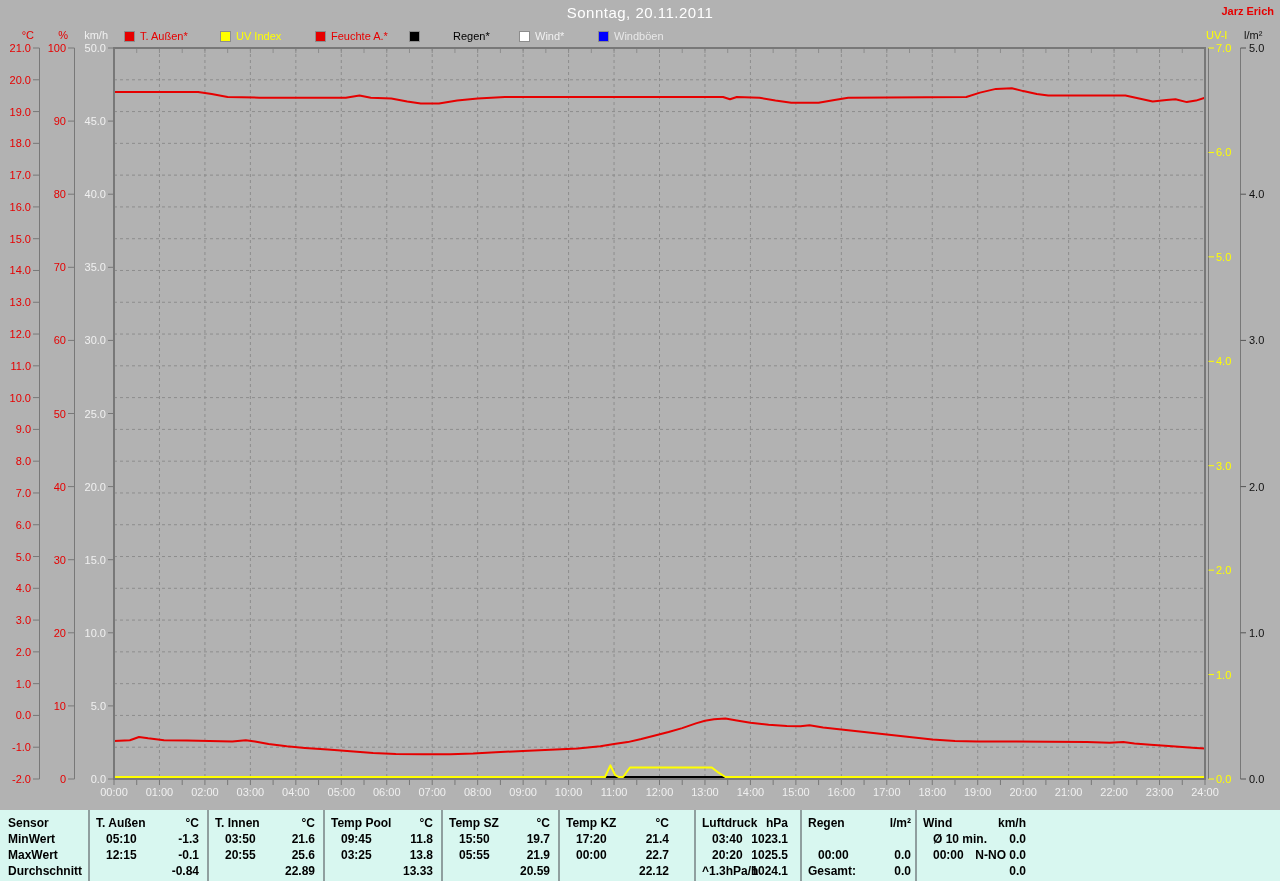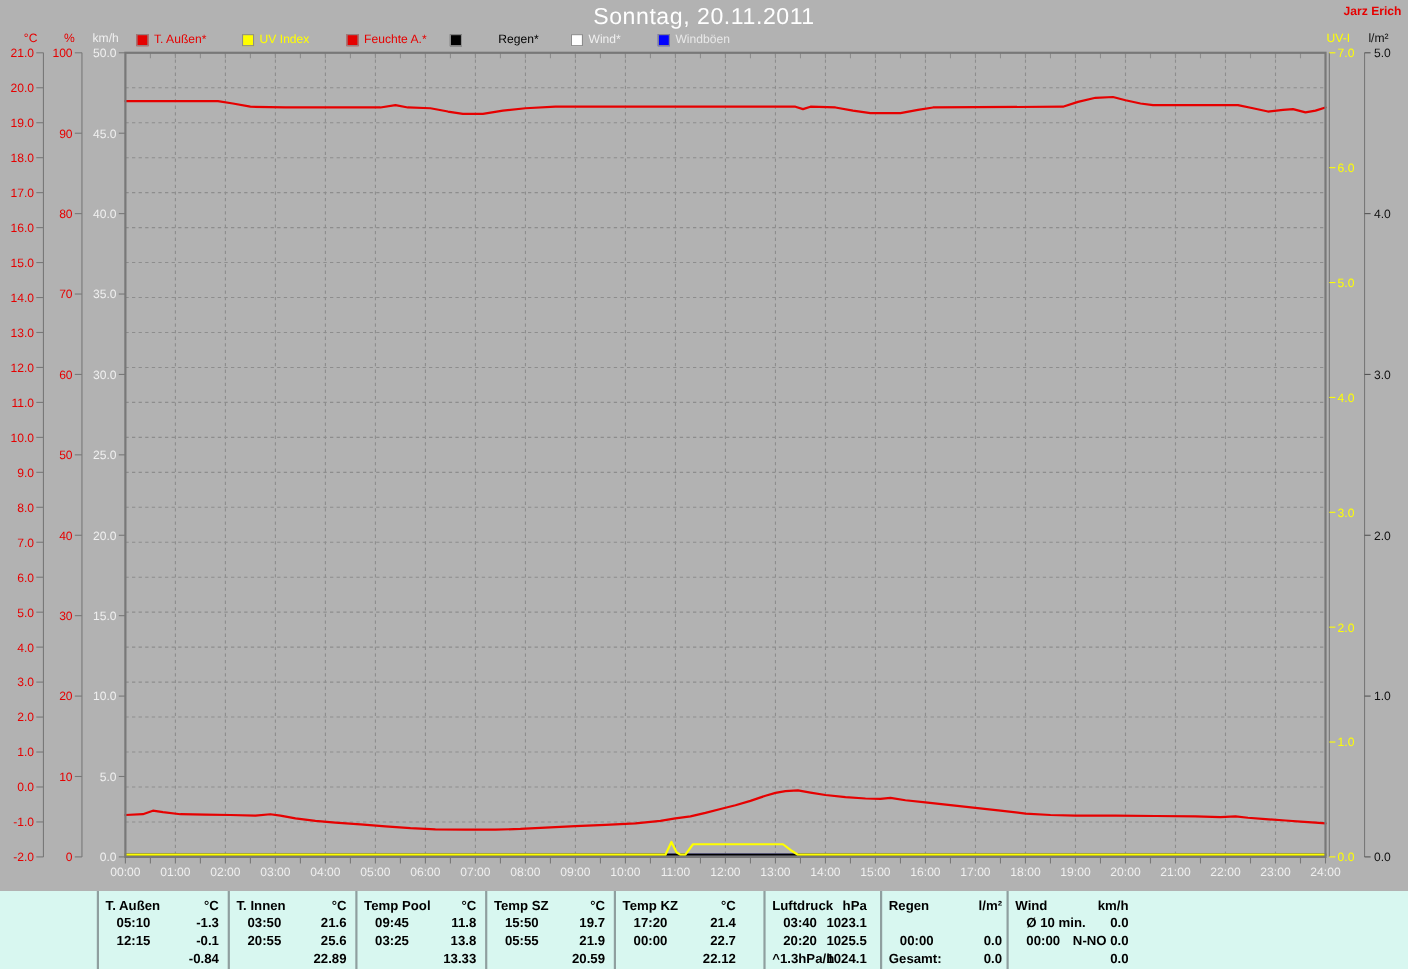--- a/index.html
+++ b/index.html
@@ -1,19 +1,19 @@
 <!DOCTYPE html>
 <html><head>
 <meta charset="utf-8">
 <style>
   html,body{margin:0;padding:0;background:#555;}
   .screen{position:relative;width:1280px;height:881px;background:#b2b2b2;overflow:hidden;
           font-family:"Liberation Sans",sans-serif;}
   .title{position:absolute;top:4px;left:0;width:100%;text-align:center;color:#fff;
-         font-size:21px;letter-spacing:.5px;}
+         font-size:15px;letter-spacing:.5px;}
   .credit{position:absolute;top:5px;right:6px;color:#e60000;font-size:11px;font-weight:bold;}
   .unit{position:absolute;top:29px;font-size:11px;}
   .unit-c{left:8px;width:26px;text-align:right;color:#e60000;}
   .unit-p{left:42px;width:26px;text-align:right;color:#e60000;}
   .unit-w{left:78px;width:30px;text-align:right;color:#f0f0f0;}
   .unit-uv{left:1206px;width:34px;text-align:left;color:#ffff00;}
   .unit-lm{left:1244px;width:36px;text-align:left;color:#111;}
   .legend{position:absolute;top:29px;left:0;width:1280px;height:15px;}
   .legend-item{position:absolute;top:0;height:14px;display:flex;align-items:center;}
   .legend-swatch{width:11px;height:11px;margin-right:5px;border:1px solid #8d8d8d;box-sizing:border-box;}
@@ -364,20 +364,26 @@
       <text x="932.25" y="796" fill="#f0f0f0" text-anchor="middle" font-size="11" font-family="&quot;Liberation Sans&quot;,sans-serif">18:00</text>
       <text x="977.7083333333334" y="796" fill="#f0f0f0" text-anchor="middle" font-size="11" font-family="&quot;Liberation Sans&quot;,sans-serif">19:00</text>
       <text x="1023.1666666666666" y="796" fill="#f0f0f0" text-anchor="middle" font-size="11" font-family="&quot;Liberation Sans&quot;,sans-serif">20:00</text>
       <text x="1068.625" y="796" fill="#f0f0f0" text-anchor="middle" font-size="11" font-family="&quot;Liberation Sans&quot;,sans-serif">21:00</text>
       <text x="1114.0833333333335" y="796" fill="#f0f0f0" text-anchor="middle" font-size="11" font-family="&quot;Liberation Sans&quot;,sans-serif">22:00</text>
       <text x="1159.5416666666667" y="796" fill="#f0f0f0" text-anchor="middle" font-size="11" font-family="&quot;Liberation Sans&quot;,sans-serif">23:00</text>
       <text x="1205" y="796" fill="#f0f0f0" text-anchor="middle" font-size="11" font-family="&quot;Liberation Sans&quot;,sans-serif">24:00</text>
     </svg>
 
   <div class="stats" id="stats">
+    <div class="rowlabels">
+      <div class="cell-row">Sensor</div>
+      <div class="cell-row">MinWert</div>
+      <div class="cell-row">MaxWert</div>
+      <div class="cell-row">Durchschnitt</div>
+    </div>
   <div class="sensor-col" style="left: 88px; width: 119px;">
         <div class="sensor-inner">
           <div class="cell-row sr">
             <span class="lft">T. Außen</span>
             <span class="rgt">°C</span>
           </div>
           <div class="cell-row sr">
             <span class="lft2">05:10</span>
             <span class="rgt">-1.3</span>
           </div>

